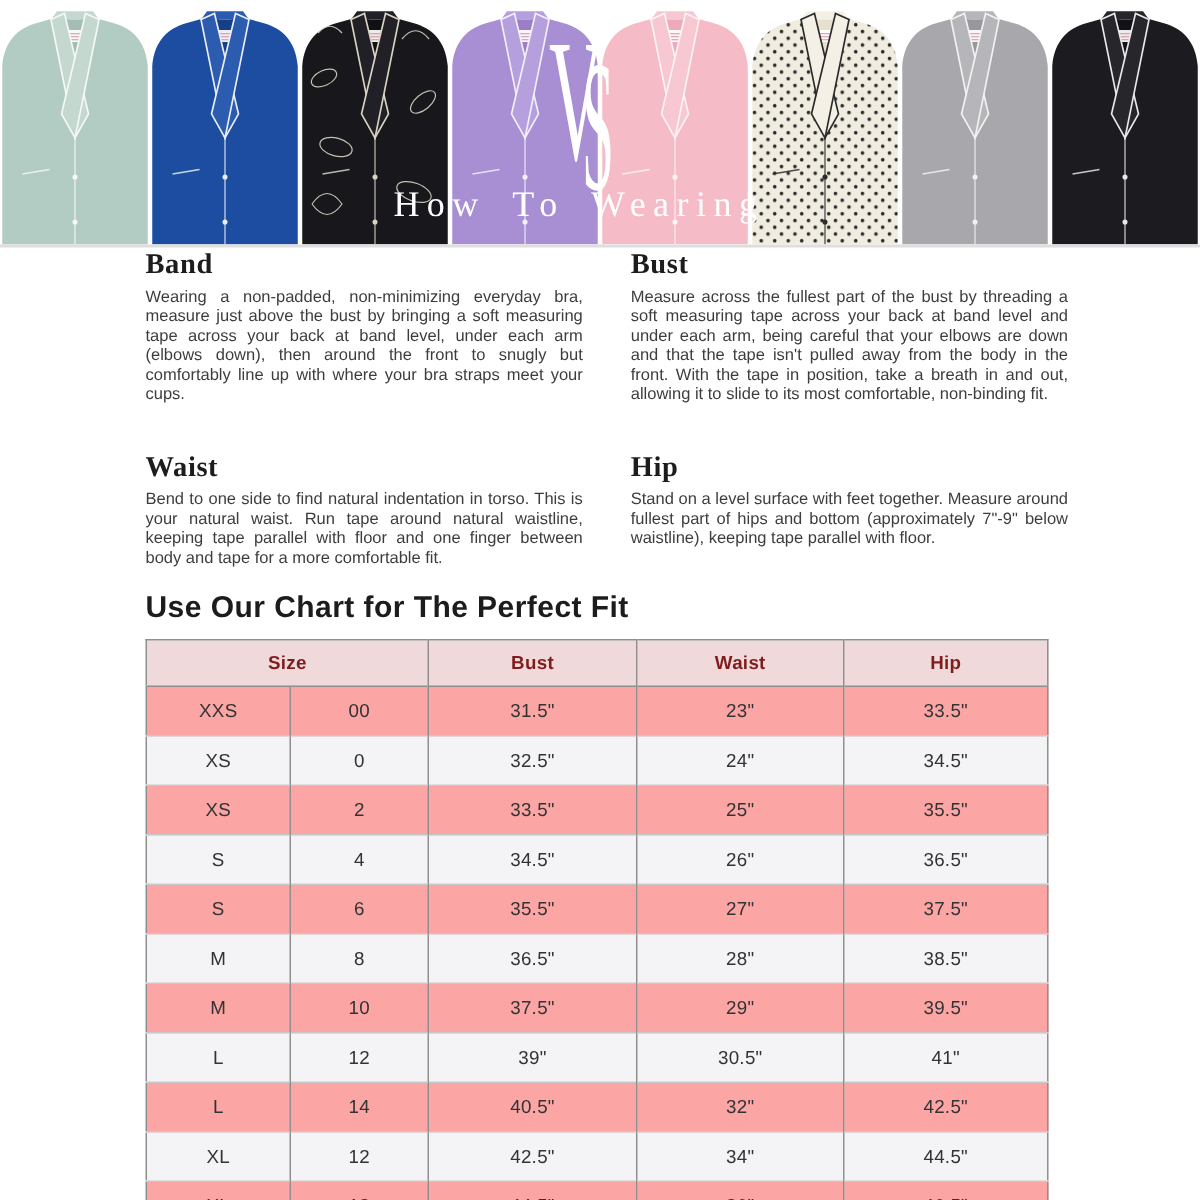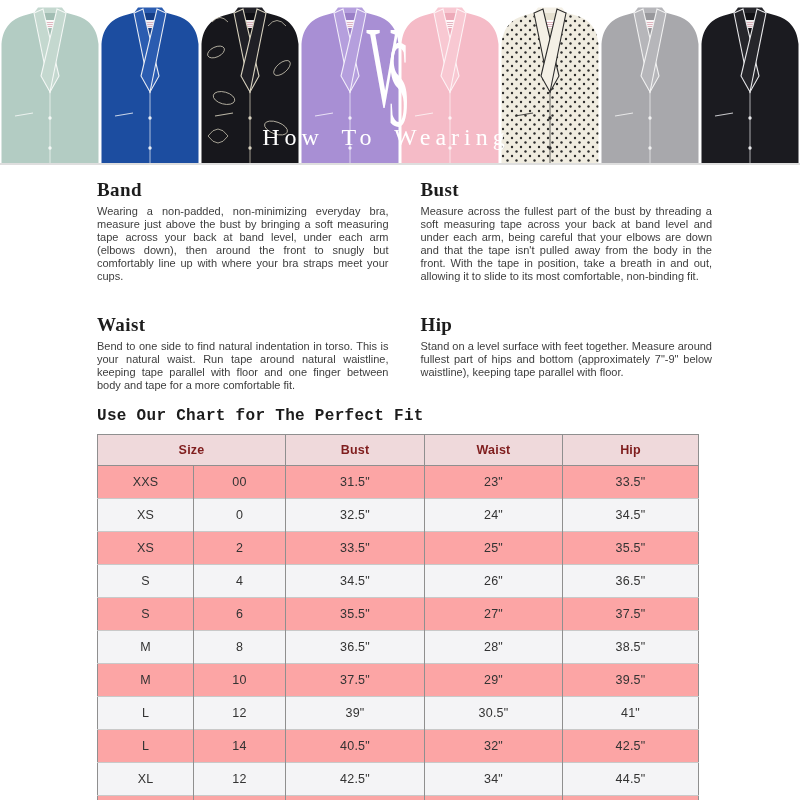--- a/index.html
+++ b/index.html
@@ -10,28 +10,28 @@
   .shirt-row{display:flex;height:163px;}
   .shirt{flex:1 1 0;height:163px;}
   .shirt svg{display:block;width:100%;height:100%;}
   .vs-logo{position:absolute;left:366px;top:26px;width:48px;height:102px;overflow:visible;}
   .vs-logo text{fill:#ffffff;font-family:"Liberation Serif",serif;}
   .banner-title{position:absolute;left:0;top:124px;width:772px;text-align:center;
     color:#ffffff;font-family:"Liberation Serif",serif;font-size:24px;letter-spacing:5px;word-spacing:7px;}
 
   
   .content{margin:0 88px 0 97px;}
-  .sections{display:grid;grid-template-columns:1fr 1fr;column-gap:20px;row-gap:14px;padding-top:15px;gap:32px;}
+  .sections{display:grid;grid-template-columns:1fr 1fr;column-gap:20px;row-gap:14px;padding-top:2px;gap:32px;}
   .section h3{margin:0;font-family:"Liberation Serif",serif;font-weight:600;font-size:19px;
     letter-spacing:.4px;color:#1c1c1c;line-height:1.1;}
   .section p{margin:4px 0 0 0;font-size:11px;line-height:1.18;text-align:justify;color:#3d3d3d;}
 
   
-  .chart-title{margin:16px 0 9px 0;font-family:Liberation Mono, monospace;font-weight:600;
-    font-size:16px;letter-spacing:.3px;color:#1c1c1c;}
+  .chart-title{margin:16px 0 9px 0;font-family:Liberation Sans, sans-serif;font-weight:600;
+    font-size:20px;letter-spacing:.3px;color:#1c1c1c;}
   table.size-chart{border-collapse:collapse;width:601px;table-layout:fixed;border:1px solid #8f8f8f;}
   .size-chart th{height:28px;background:#efd9db;font-size:12.5px;font-weight:bold;color:#7f1d1d;
     text-align:center;vertical-align:middle;border-left:1px solid #8f8f8f;letter-spacing:.2px;}
   .size-chart th:first-child{border-left:none;}
   .size-chart td{height:30px;font-size:12.5px;color:#333333;text-align:center;vertical-align:middle;
     border-left:1px solid #8f8f8f;border-top:1px solid #c9c9c9;background:#fca5a5;letter-spacing:.2px;}
   .size-chart td:first-child{border-left:none;}
   .size-chart tbody tr:first-child td{border-top:1px solid #8f8f8f;}
   .size-chart tr.alt td{background:#f4f4f6;}
 </style>

